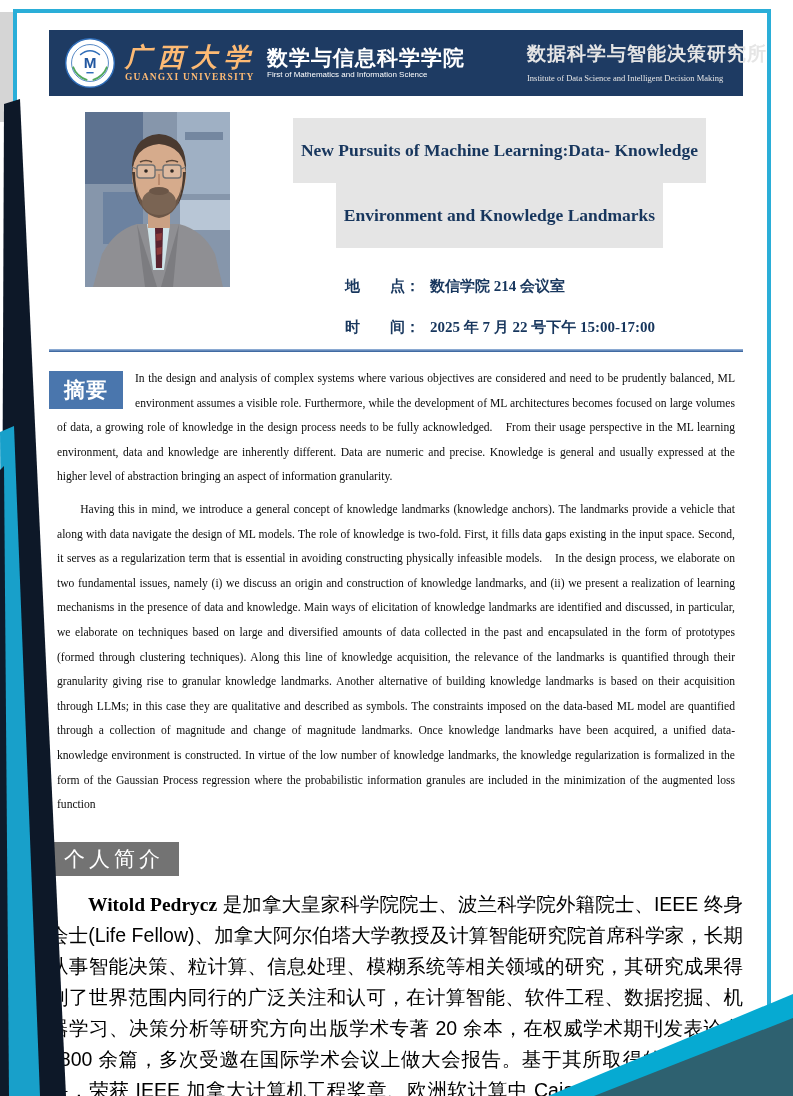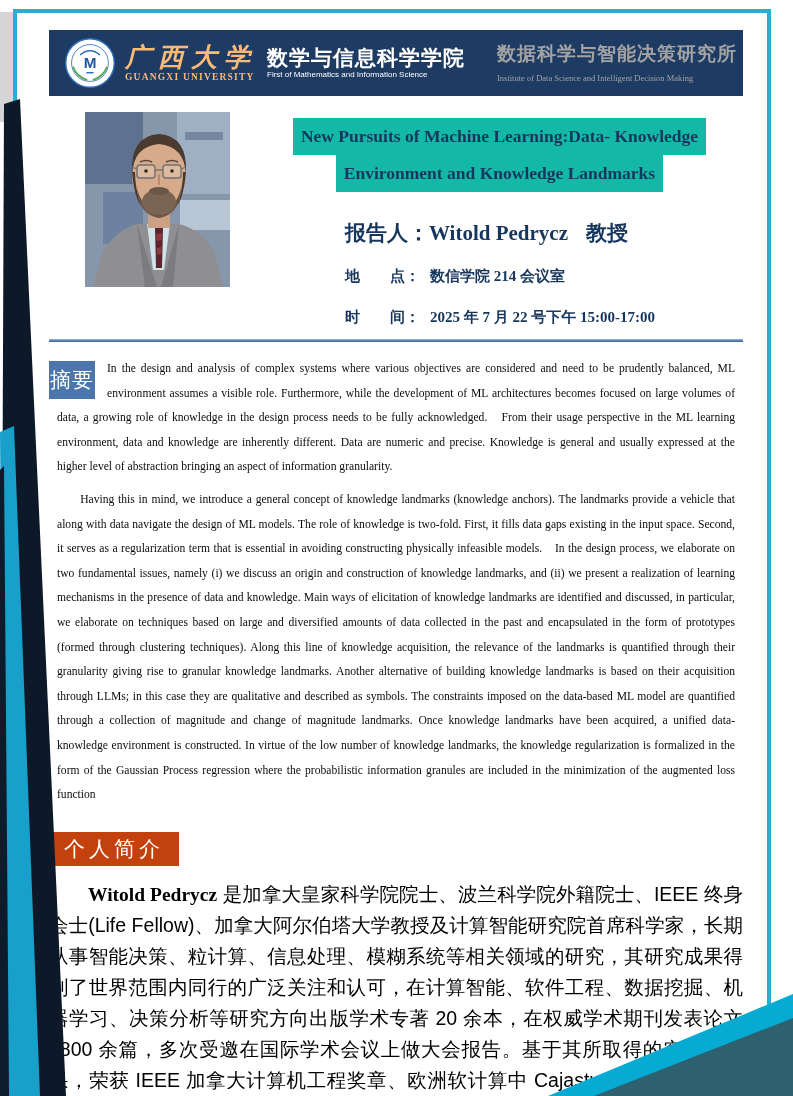--- a/index.html
+++ b/index.html
@@ -20,56 +20,56 @@
           padding:0 14px;box-sizing:border-box;}
   .logo{flex:0 0 auto;}
   .uni-block{margin-left:8px;color:#fdba74;}
   .uni-cn{font-family:"Liberation Serif",serif;font-style:italic;font-weight:bold;
           font-size:26px;letter-spacing:7px;line-height:28px;white-space:nowrap;}
   .uni-en{font-family:"Liberation Serif",serif;font-weight:bold;font-size:9.5px;
           letter-spacing:1.2px;line-height:11px;white-space:nowrap;}
   .school-block{margin-left:10px;color:#ffffff;}
   .school-cn{font-weight:bold;font-size:21px;line-height:24px;letter-spacing:1px;white-space:nowrap;}
   .school-en{font-size:8px;line-height:10px;white-space:nowrap;}
-  .inst-block{margin-left:32px;color:#a3a3a3;}
+  .inst-block{margin-left:62px;color:#e5e5e5;}
   .inst-cn{font-weight:bold;font-size:19px;line-height:24px;letter-spacing:1px;white-space:nowrap;}
   .inst-en{font-family:"Liberation Serif",serif;font-size:8.5px;line-height:12px;
            margin-top:6px;white-space:nowrap;}
 
   
   .hero{display:flex;margin-top:16px;}
   .photo{flex:0 0 auto;margin-left:36px;display:block;}
   .hero-right{flex:1;padding-left:26px;}
   .title-wrap{margin-top:6px;text-align:center;line-height:31px;}
-  .title-line{display:inline-block;background:#14b8a6;color:#17365d;
+  .title-line{display:inline-block;background:#e5e5e5;color:#17365d;
               font-family:"Liberation Serif",serif;font-weight:bold;font-size:17.5px;
-              padding:3px 8px;}
+              padding:17px 8px;}
   .speaker-block{padding-left:89px;margin-top:28px;color:#17365d;
                  font-family:"Liberation Serif",serif;font-weight:bold;}
   .speaker-line{font-size:21px;line-height:26px;white-space:nowrap;}
   .sp-title{margin-left:18px;}
   .meta-line{font-size:15px;line-height:21px;margin-top:20px;white-space:nowrap;}
   .meta-line:first-of-type{margin-top:11px;}
   .meta-value{margin-left:10px;}
 
   
   .divider{margin-top:11px;height:3px;background:linear-gradient(to bottom,#9db9de,#2d5a96);}
 
   
   .abstract{margin-top:15px;color:#0b0b0b;font-family:"Liberation Serif",serif;
             font-size:11.6px;line-height:24.6px;text-align:justify;}
   .abstract p{margin:8px;}
   .abs-p2{text-indent:2em;}
   .badge{background:#4a76ad;color:#ffffff;font-family:"Liberation Sans",sans-serif;}
-  .abstract-badge{float:left;width:46px;height:38px;margin:4px 12px 6px 0;
+  .abstract-badge{float:left;width:74px;height:38px;margin:4px 12px 6px 0;
                   display:flex;align-items:center;justify-content:center;
-                  font-size:21px;letter-spacing:1px;}
+                  font-size:21px;letter-spacing:1px;font-weight:bold;}
 
   
-  .bio-badge{display:inline-block;margin-top:16px;padding:3px 15px;background:#c2410c;
+  .bio-badge{display:inline-block;margin-top:16px;padding:3px 15px;background:#737373;
              font-size:21px;letter-spacing:4px;}
   .bio-text{margin:13px 0 0;font-size:19.5px;line-height:31px;color:#000000;
             text-align:justify;text-indent:2em;}
   .bio-name{font-family:"Liberation Serif",serif;font-weight:bold;}
 
   
   .decor{position:absolute;left:0;top:0;pointer-events:none;}
 </style>
 </head>
 <body>
@@ -139,23 +139,20 @@
         <circle cx="87" cy="59" r="1.8" fill="#2e2620"></circle>
         <path d="M55,50 Q61,47 67,50" fill="none" stroke="#5a4638" stroke-width="1.6"></path>
         <path d="M81,50 Q87,47 93,50" fill="none" stroke="#5a4638" stroke-width="1.6"></path>
       </svg>
       <div class="hero-right">
         <div class="title-wrap">
           <span class="title-line">New Pursuits of Machine Learning:Data- Knowledge</span><br>
           <span class="title-line">Environment and Knowledge Landmarks</span>
         </div>
         <div class="speaker-block">
-          <div class="speaker-line">
-            <span>报告人：</span><span>Witold Pedrycz</span><span class="sp-title">教授</span>
-          </div>
           <div class="meta-line">
             <span>地　　点：</span><span class="meta-value">数信学院 214 会议室</span>
           </div>
           <div class="meta-line">
             <span>时　　间：</span><span class="meta-value">2025 年 7 月 22 号下午 15:00-17:00</span>
           </div>
         </div>
       </div>
     </div>
 

